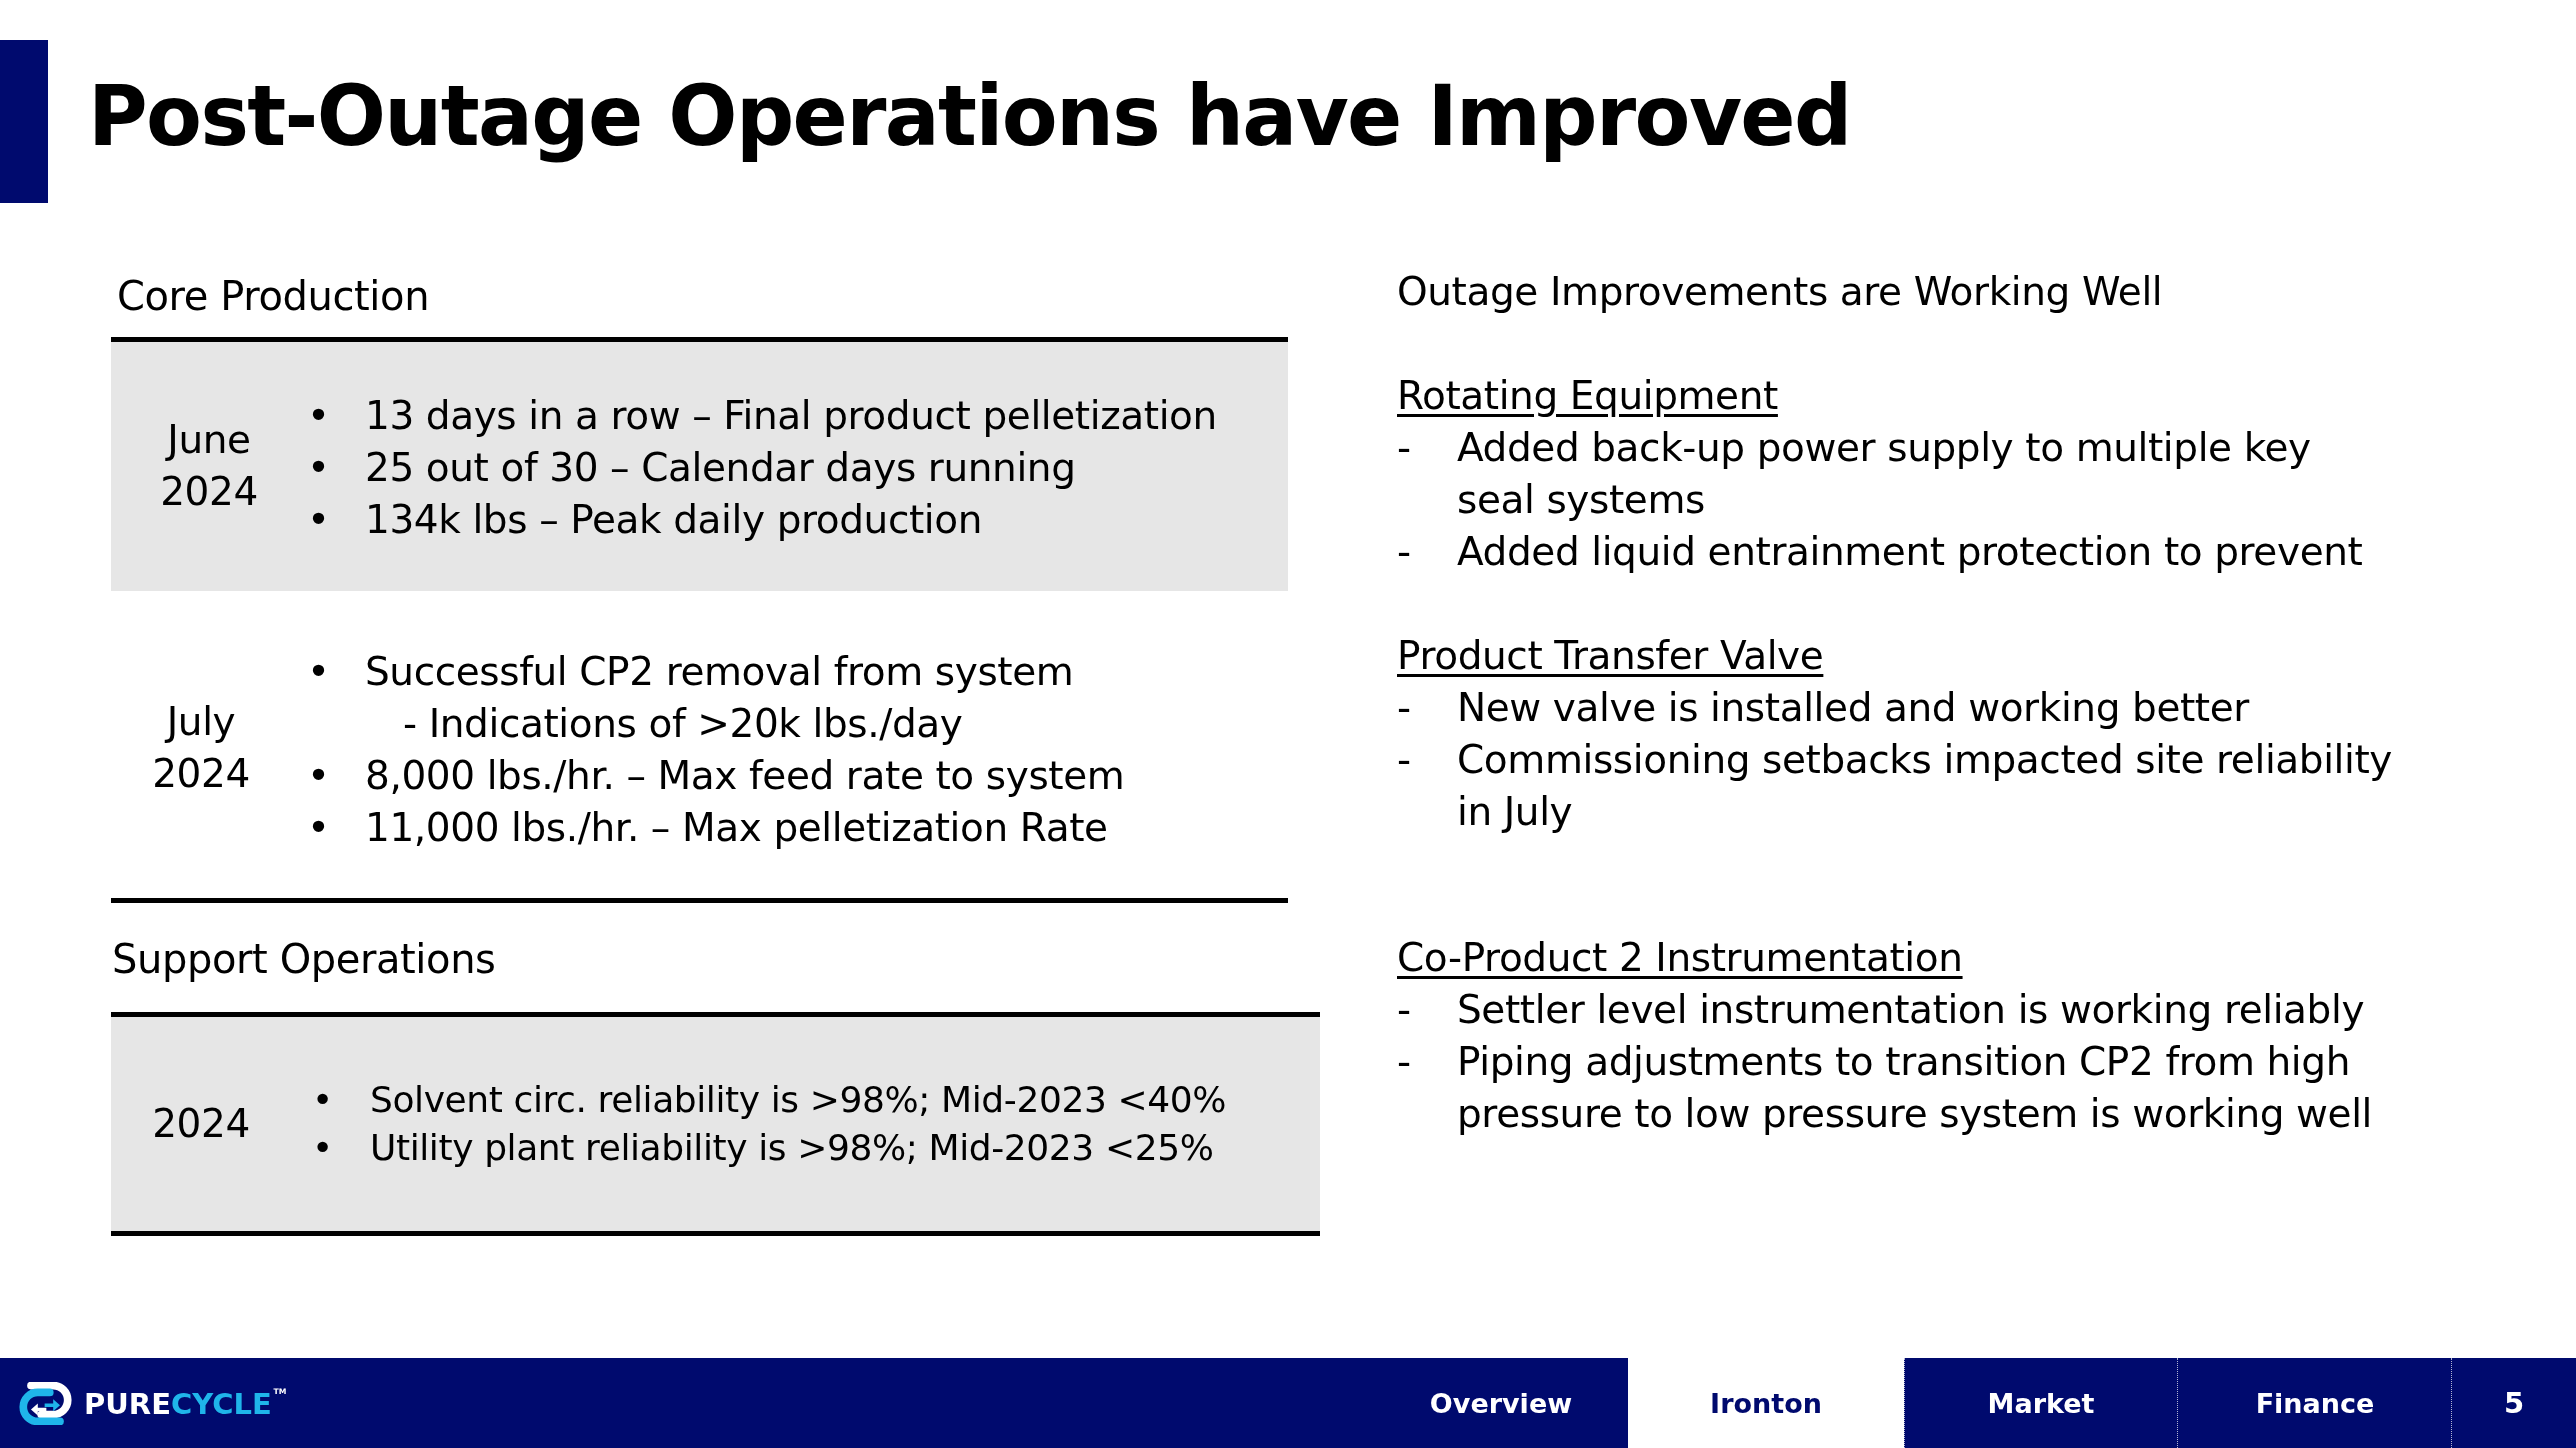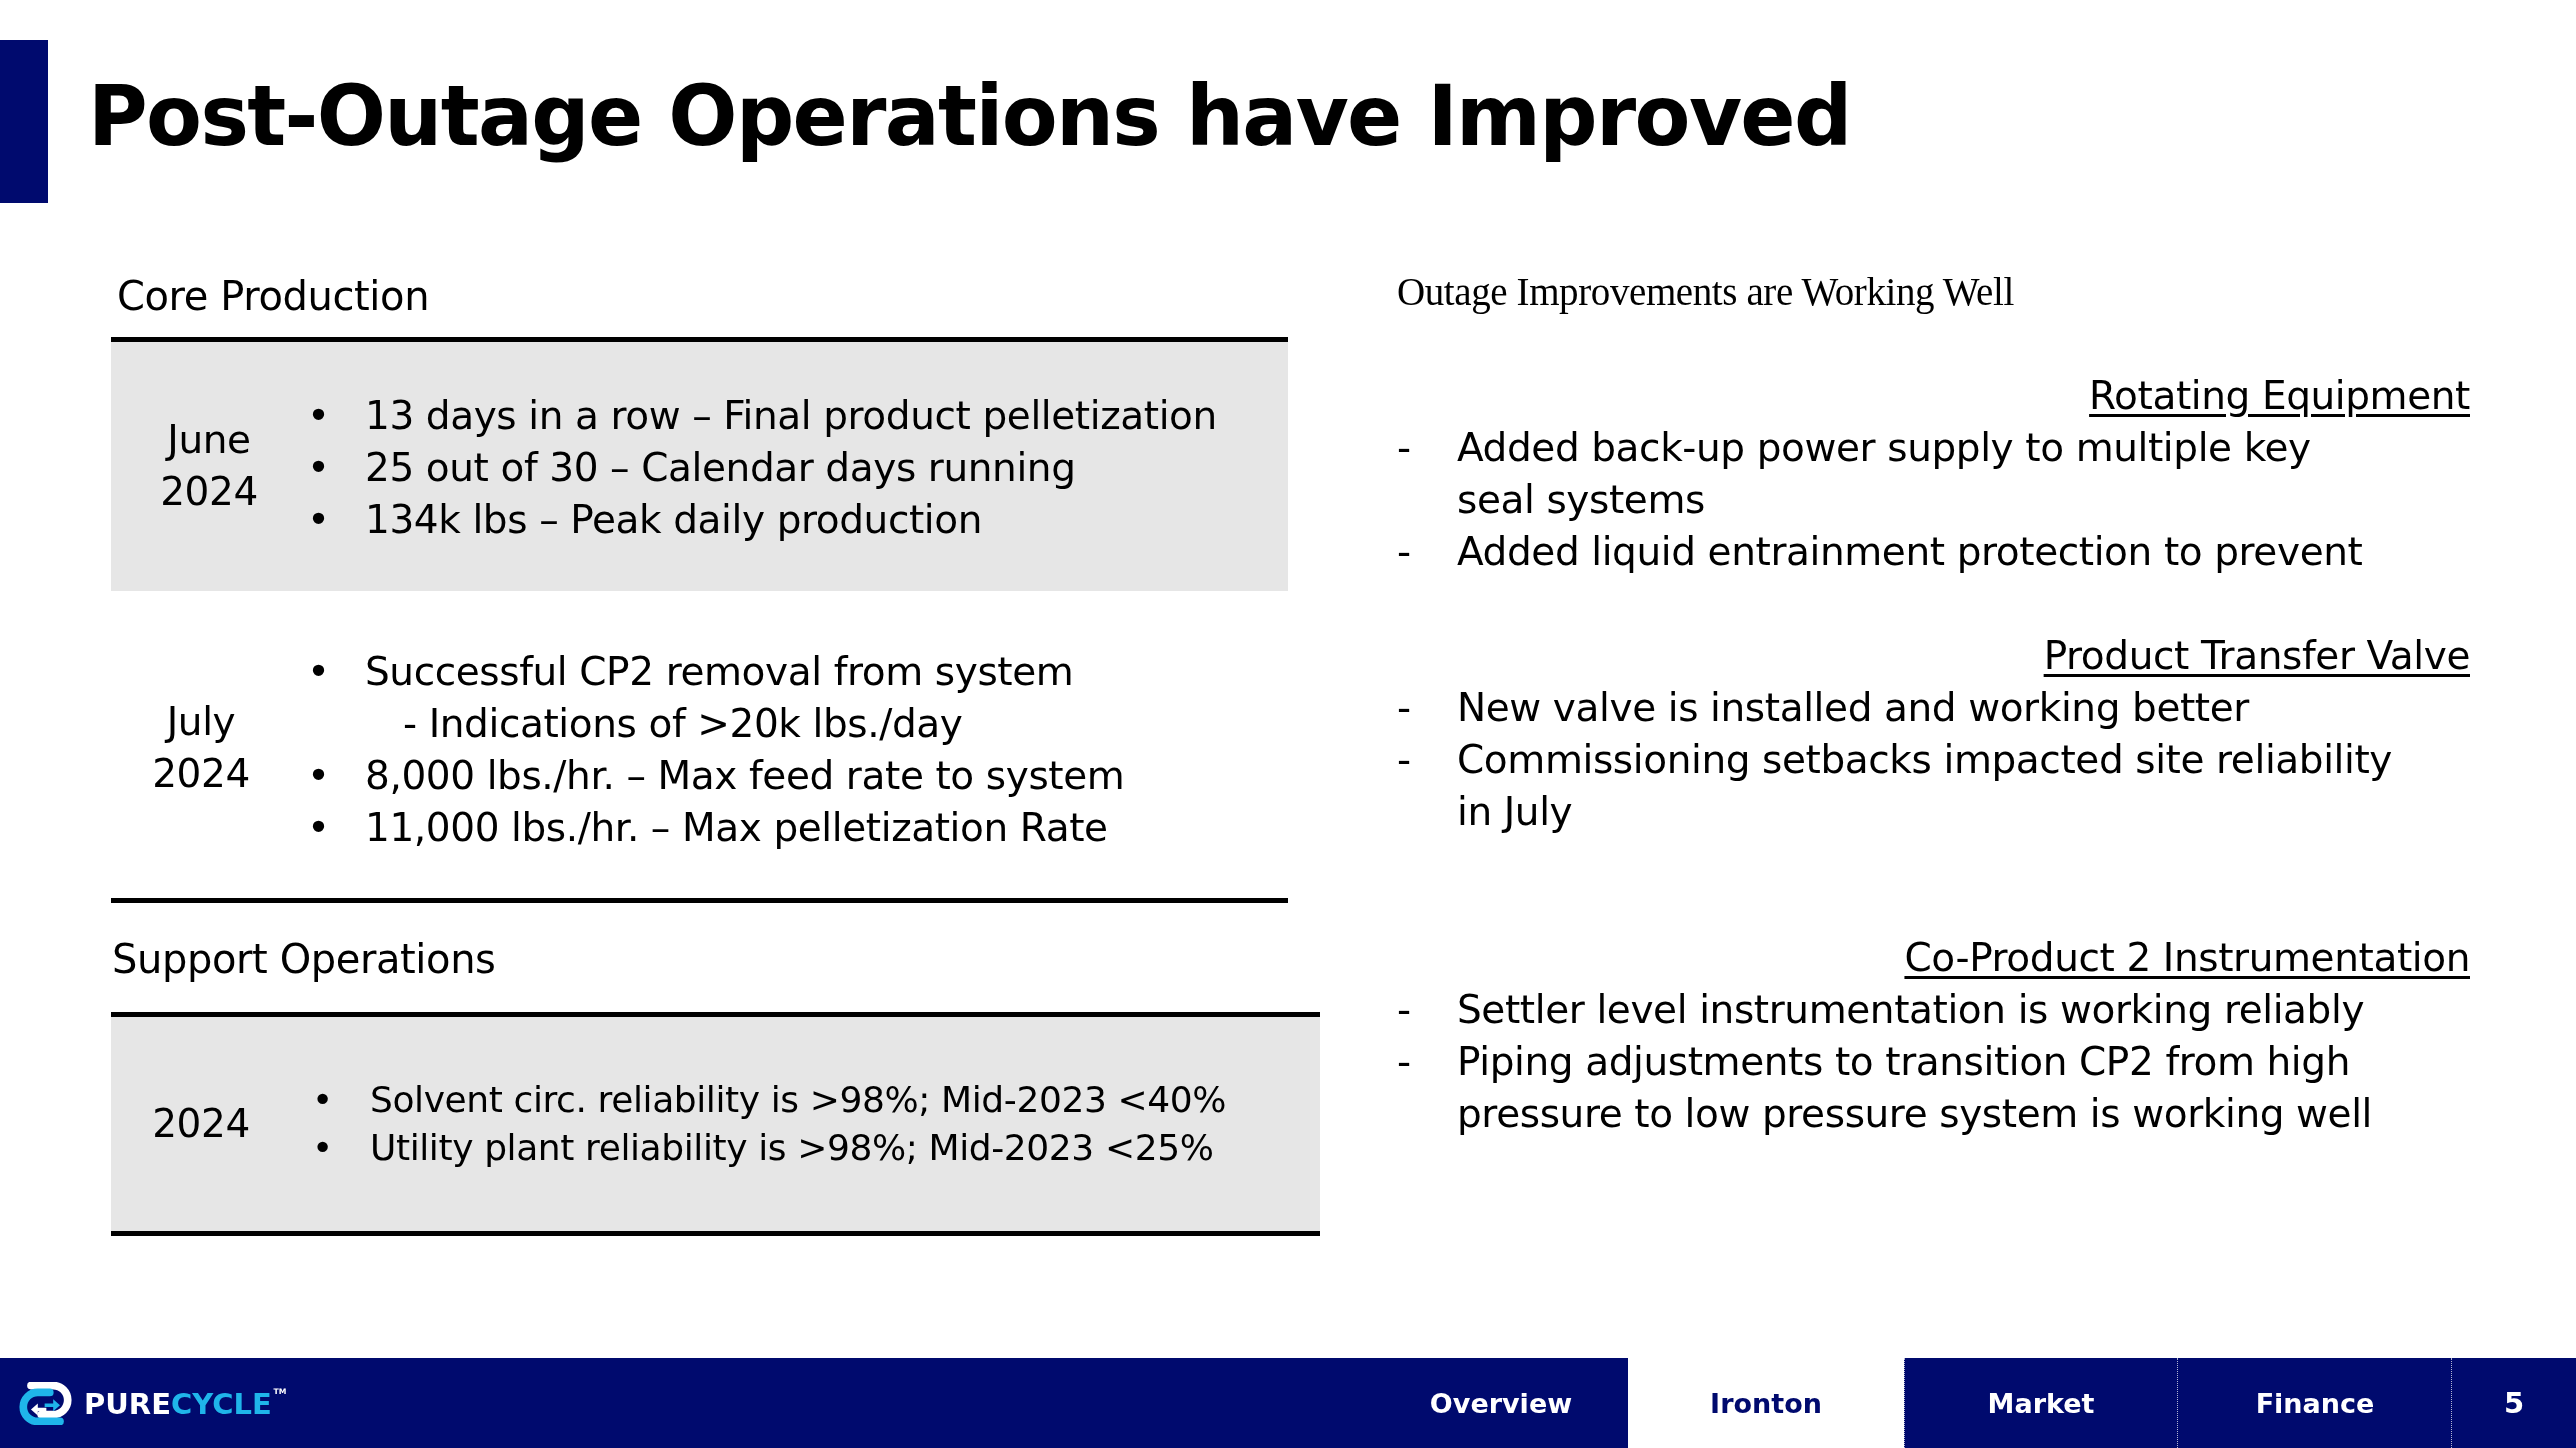--- a/index.html
+++ b/index.html
@@ -17,22 +17,22 @@
   .row-date { position: absolute; left: 0; width: 180px; text-align: center; font-size: 39px; line-height: 52px; letter-spacing: -0.4px; }
   .bullets { position: absolute; left: 196px; font-size: 39px; line-height: 52px; letter-spacing: -0.4px; white-space: nowrap; }
   .bullet-line { position: relative; padding-left: 58px; }
   .bullet-line .dot { position: absolute; left: 0; top: 0; width: 58px; }
   .bullet-line.sub { padding-left: 96px; }
   b { font-weight: normal; }
 
   .support .bullets { font-size: 36px; line-height: 48px; }
 
   .right-col { position: absolute; left: 1397px; top: 266px; width: 1073px; font-size: 39px; line-height: 52px; letter-spacing: -0.4px; }
-  .rc-heading { white-space: nowrap; font-family: Liberation Serif, serif; }
-  .rc-sub { text-decoration: underline; text-underline-offset: 5.2px; white-space: nowrap; text-align: right; }
+  .rc-heading { white-space: nowrap; }
+  .rc-sub { text-decoration: underline; text-underline-offset: 5.2px; white-space: nowrap; }
   .rc-item { position: relative; padding-left: 60px; }
   .rc-item .dash { position: absolute; left: 0; top: 0; }
   .spacer-1 { height: 52px; }
   .spacer-2 { height: 52px; }
   .spacer-3 { height: 94px; }
 
   .footer { position: absolute; left: 0; top: 1358px; width: 2576px; height: 90px; background: #000a6e; }
   .logo { position: absolute; left: 19px; top: 24px; display: flex; align-items: center; }
   .logo-text { margin-left: 12px; font-size: 29px; font-weight: bold; letter-spacing: 0px; font-family: "DejaVu Sans", sans-serif; }
   .logo-pure { color: #ffffff; }

